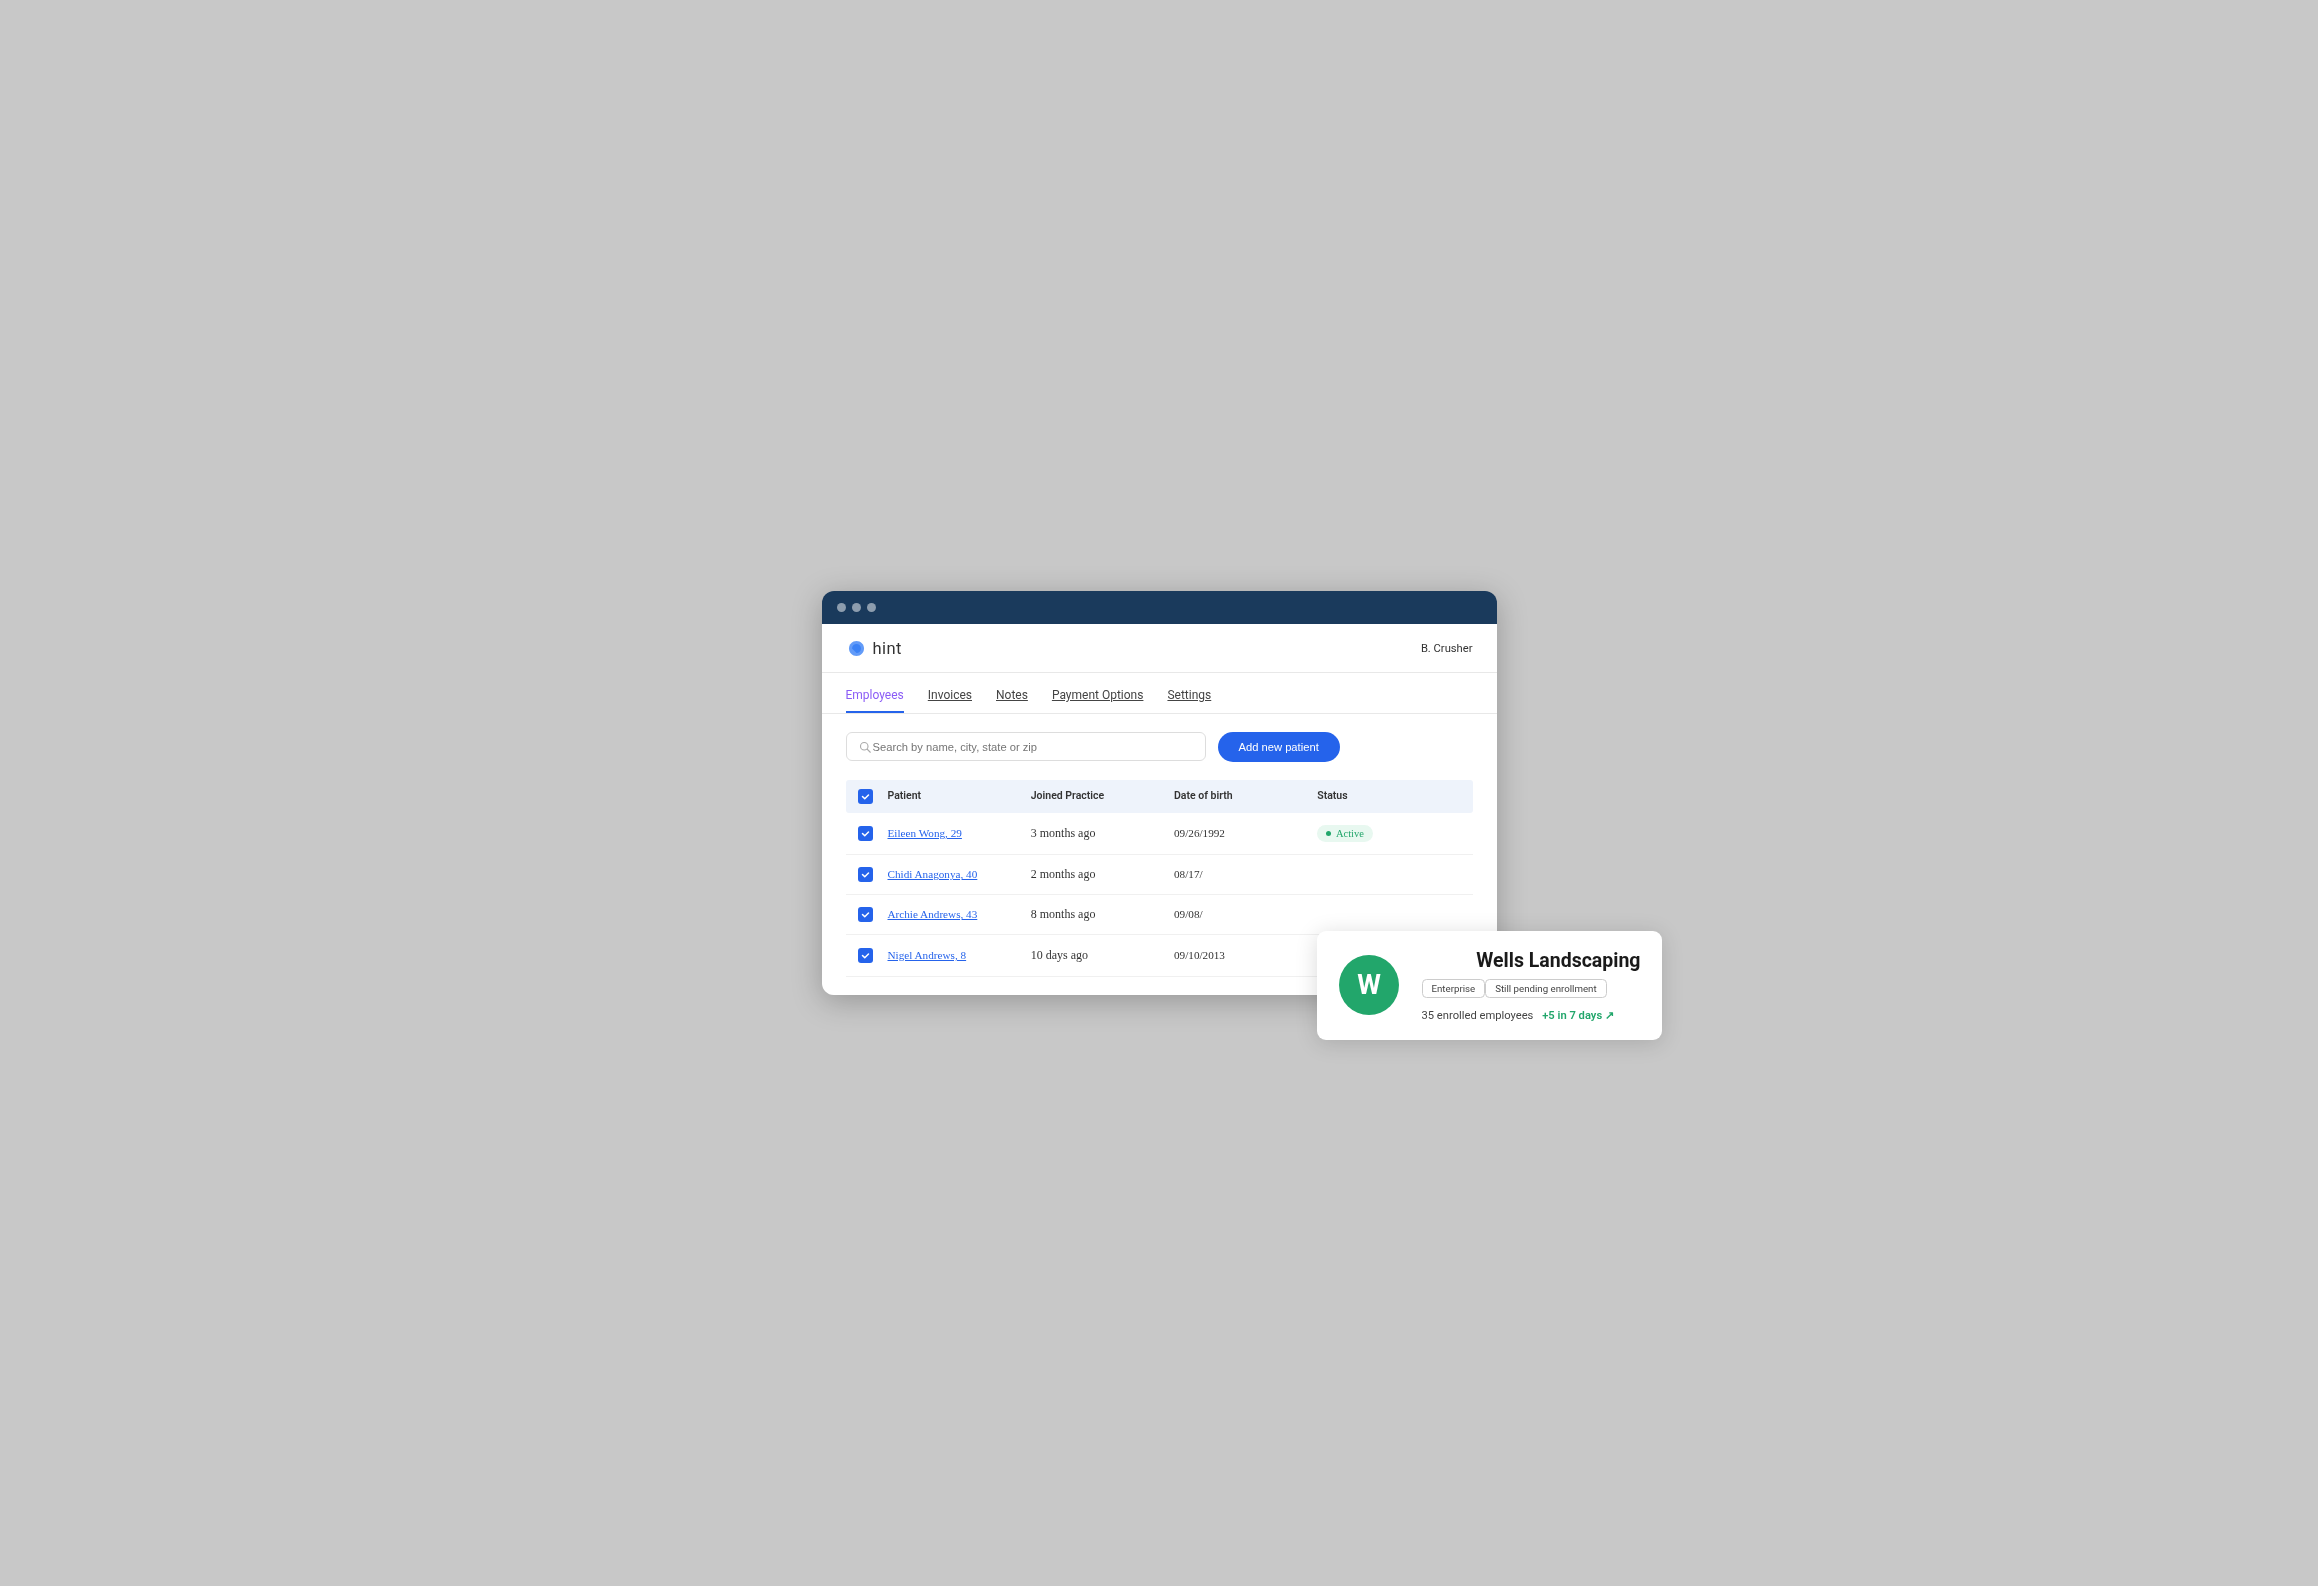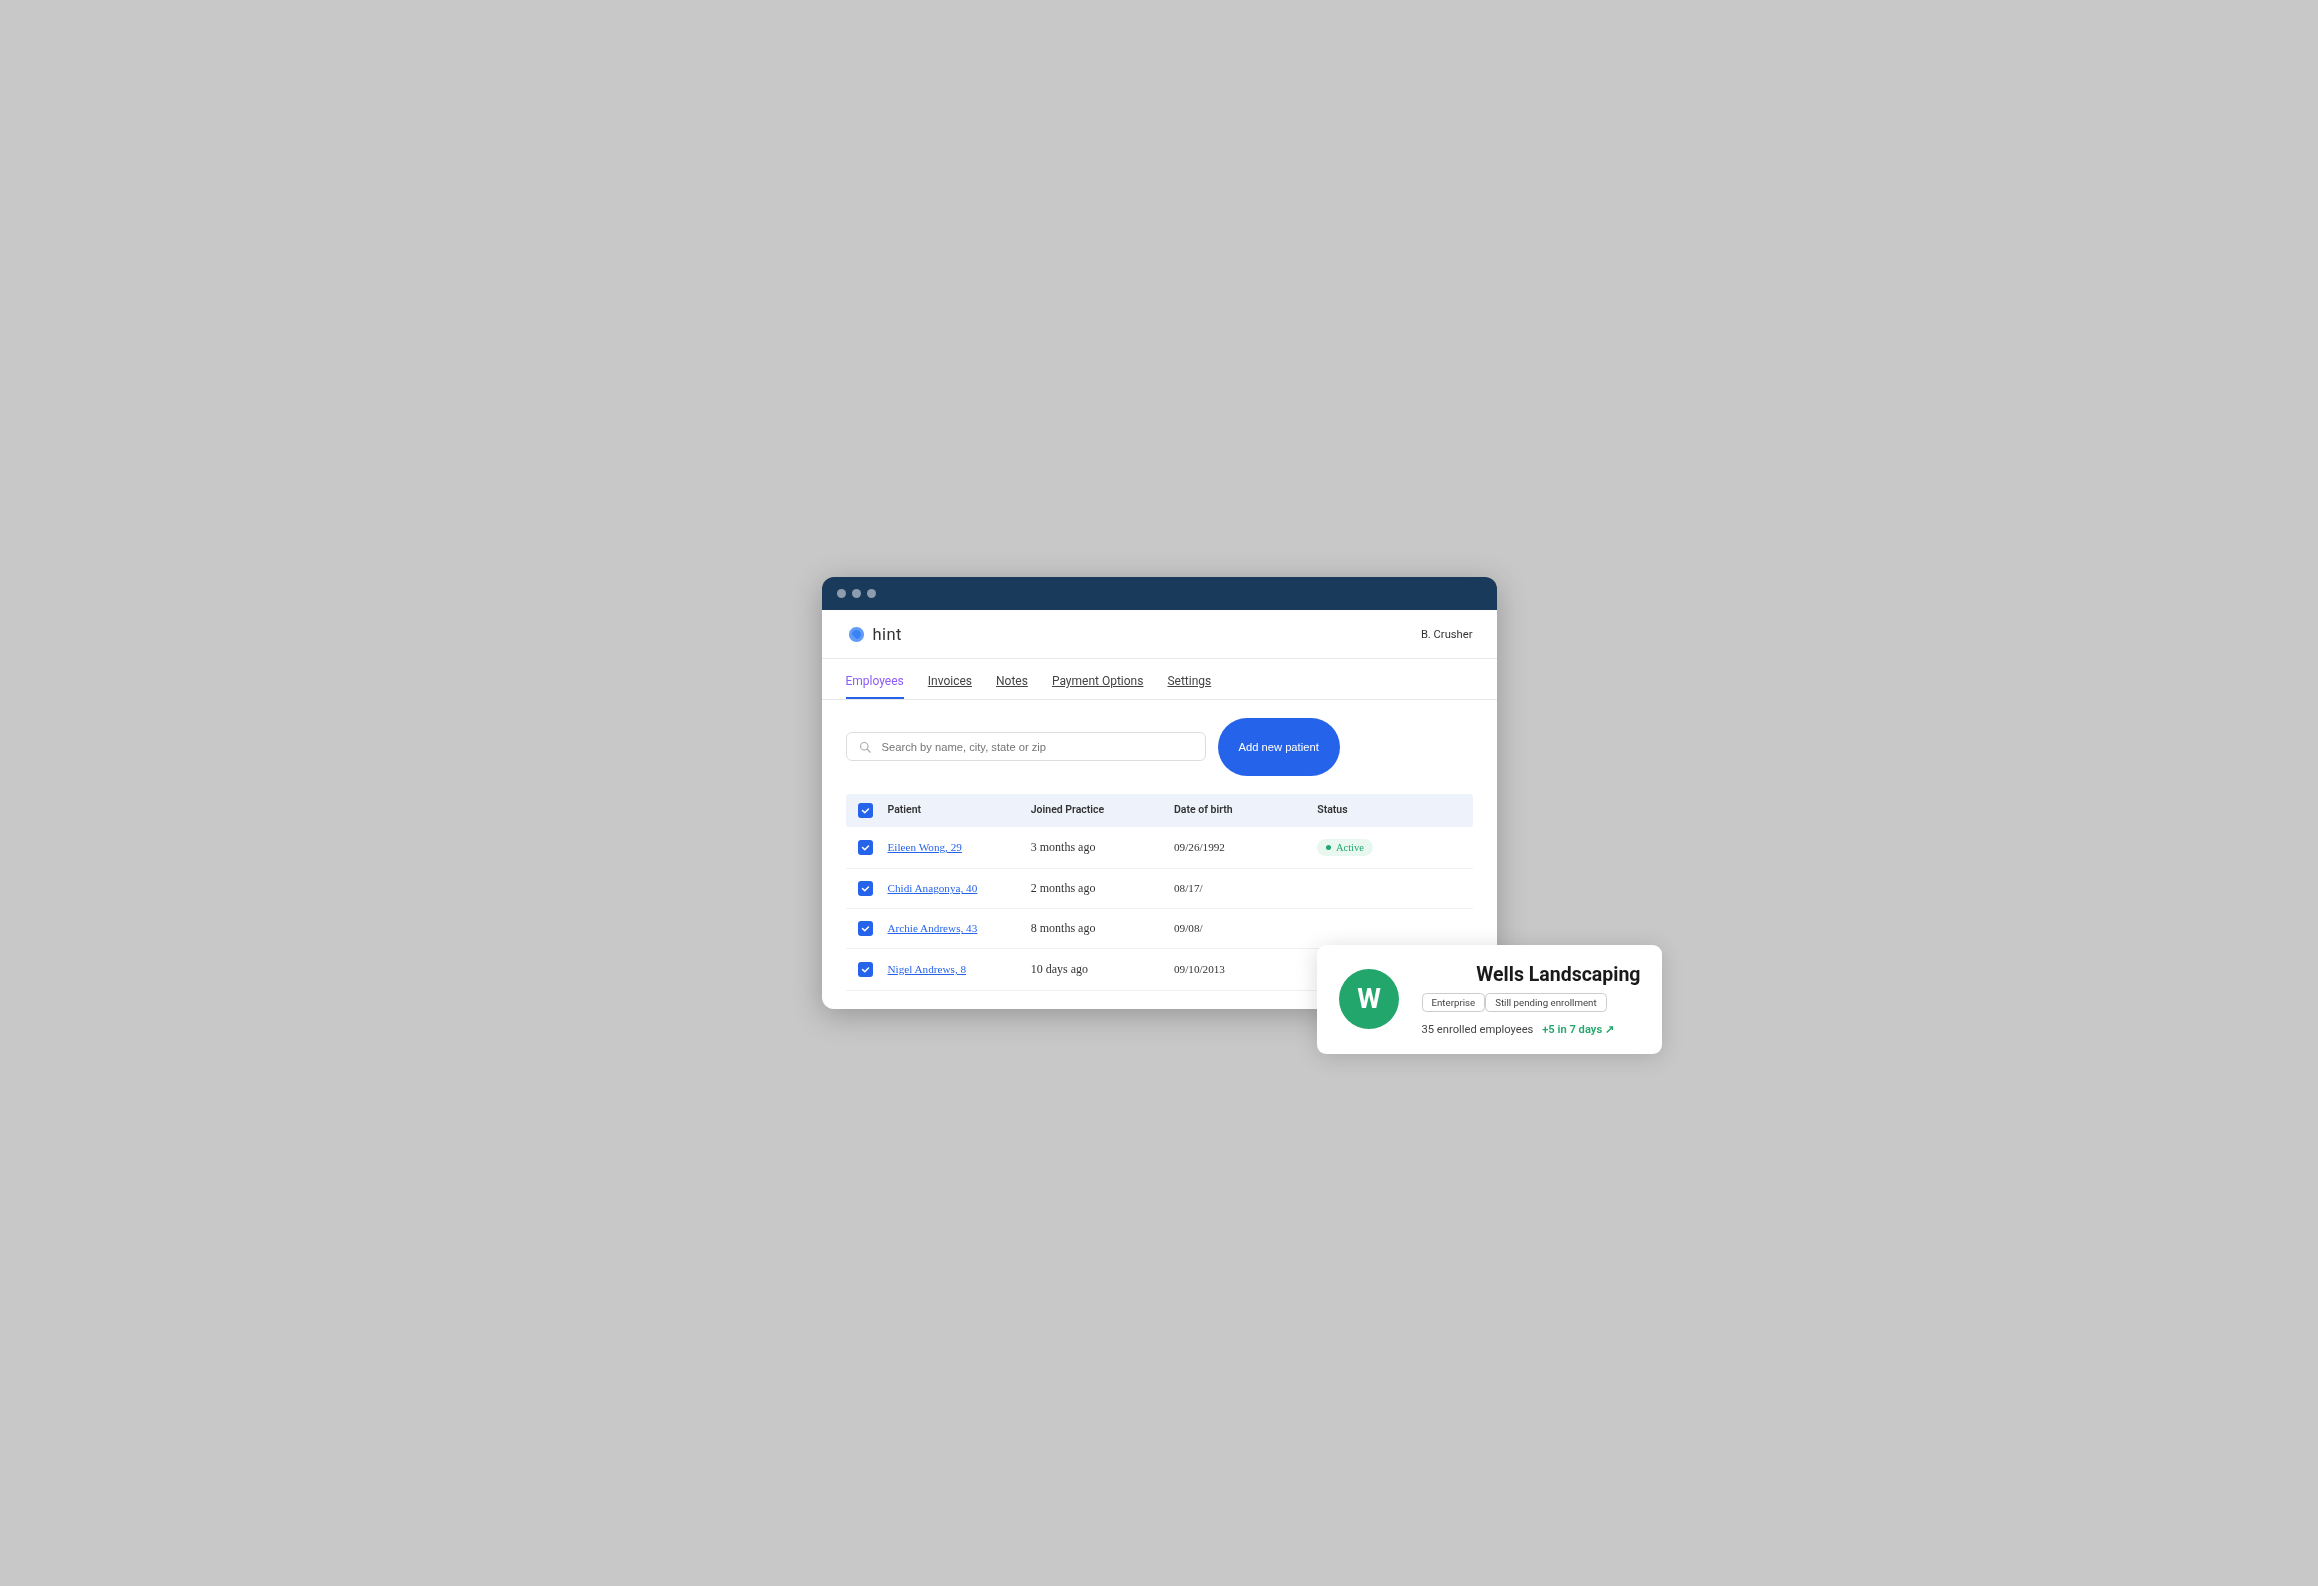--- a/index.html
+++ b/index.html
@@ -105,21 +105,21 @@
       align-items: center;
       gap: 12px;
       margin-bottom: 18px;
     }
     .search-box {
       display: flex;
       align-items: flex-start;
       border: 1.1px solid #ddd;
       border-radius: 6px;
       padding: 7.5px 12px;
-      gap: 11px;
+      gap: 2px;
       flex: 1;
       max-width: 360px;
       background: #fff;
     }
     .search-icon-svg {
       color: #aaa;
       flex-shrink: 0;
     }
     .search-input {
       border: none;
@@ -127,21 +127,21 @@
       font-size: 11.2px;
       color: #999;
       width: 100%;
       background: transparent;
     }
     .add-btn {
       background: #2563eb;
       color: #fff;
       border: none;
       border-radius: 749px;
-      padding: 23px 21px;
+      padding: 9px 21px;
       font-size: 11.2px;
       font-weight: 500;
       cursor: pointer;
       white-space: nowrap;
     }
     .table-container {
       width: 100%;
     }
     .table-header {
       display: grid;

